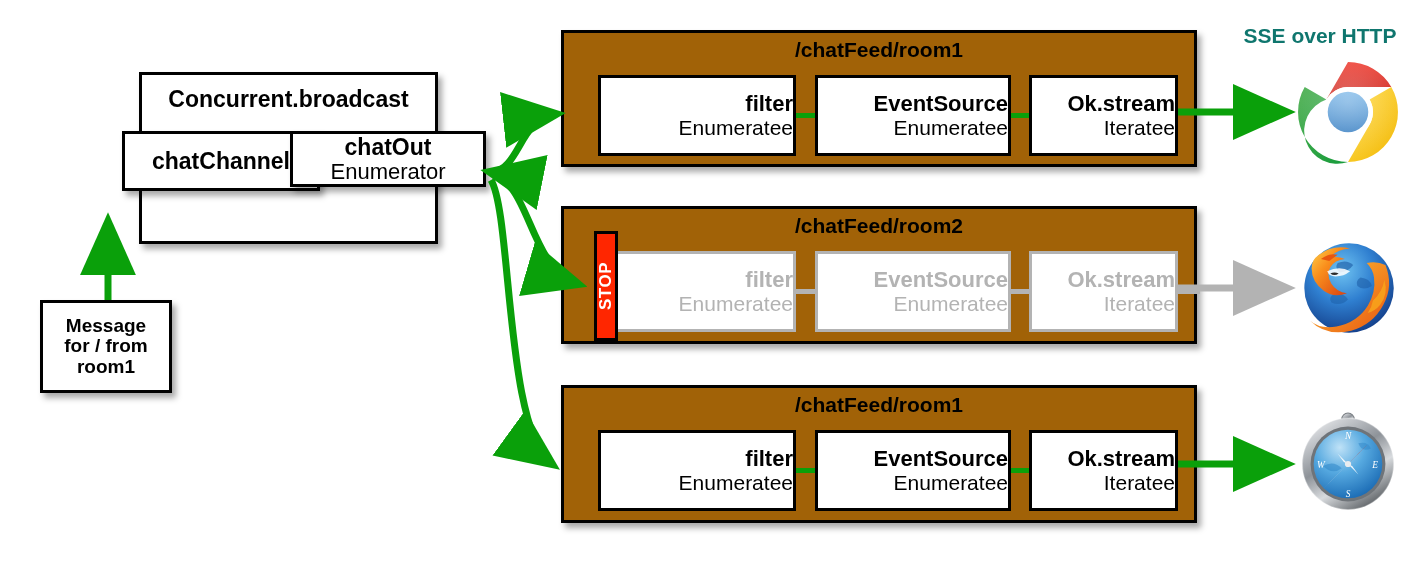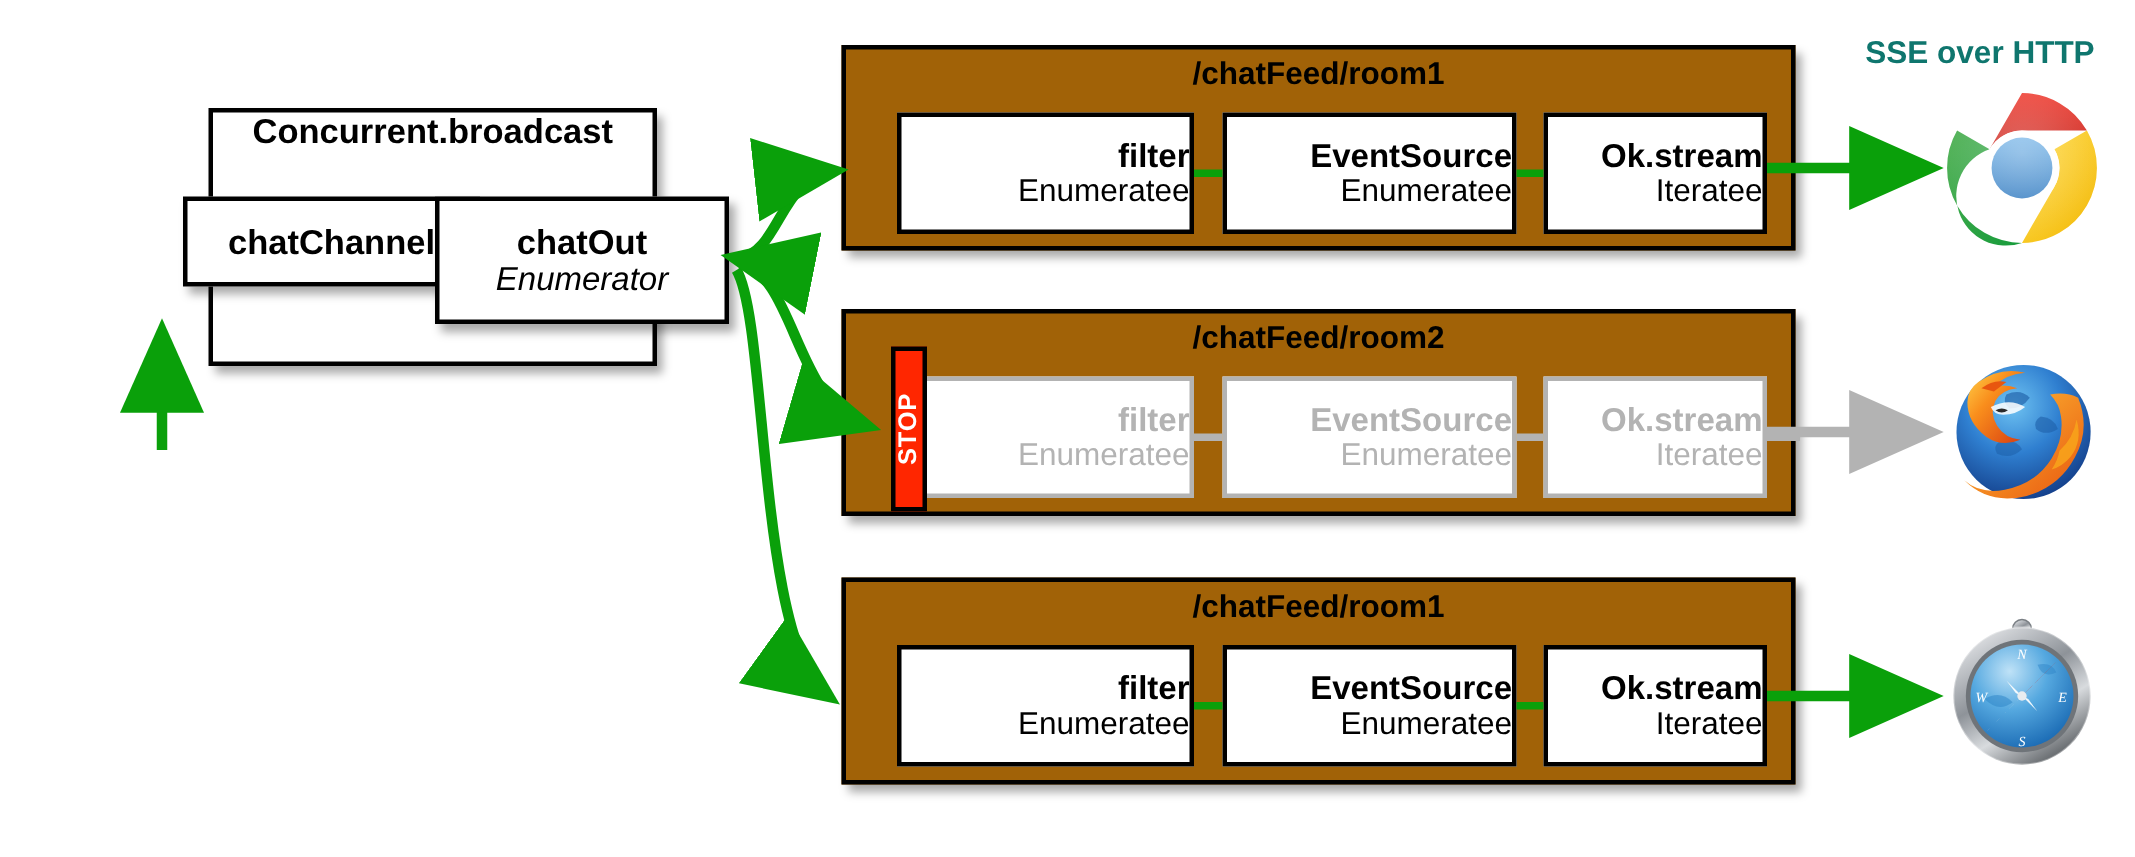--- a/index.html
+++ b/index.html
@@ -24,39 +24,40 @@
     border:3px solid #000000;
     box-shadow:4px 5px 6px rgba(0,0,0,0.34);
     display:flex;
     flex-direction:column;
     align-items:center;
     justify-content:center;
     text-align:center;
     color:#000000;
   }
   .box .t1{font-weight:bold;line-height:1.08;}
-  .box .t2{font-weight:normal;line-height:1.08;font-style:italic;}
+  .box .t2{font-weight:normal;line-height:1.08;}
 
   
   #broadcast-box{
     left:139px; top:72px; width:299px; height:172px;
     justify-content:flex-start;
+    padding-top:12px;
     z-index:2;
   }
   #broadcast-box .t1{font-size:23px;}
 
   #chatchannel-box{
     left:79px; top:131px; width:198px; height:60px;
     z-index:3;
     margin-left:43px;
   }
   #chatchannel-box .t1{font-size:23px;}
 
   #chatout-box{
-    left:290px; top:131px; width:196px; height:85px;
+    left:290px; top:131px; width:196px; height:56px;
     z-index:3;
   }
   #chatout-box .t1{font-size:23px;}
   #chatout-box .t2{font-size:22px;}
 
   #message-box{
     left:40px; top:300px; width:132px; height:93px;
     z-index:3;
     line-height:1.22;
   }
@@ -212,20 +213,25 @@
 
   <div class="box" id="chatchannel-box">
     <div class="t1">chatChannel</div>
   </div>
 
   <div class="box" id="chatout-box">
     <div class="t1">chatOut</div>
     <div class="t2">Enumerator</div>
   </div>
 
+  <div class="box" id="message-box">
+    <div class="t1">Message</div>
+    <div class="t1">for / from</div>
+    <div class="t1">room1</div>
+  </div>
 
   <div class="panel" id="panel-0" style="left:561px; top:30px; width:636px; height:137px;">
     <div class="panel-title">/chatFeed/room1</div>
     <div class="stage" style="left:34px; top:42px; width:198px; height:81px;">
       <div class="t1">filter</div>
       <div class="t2">Enumeratee</div>
     </div>
     <div class="link" style="left:232px; top:80px; width:19px;"></div>
     <div class="stage" style="left:251px; top:42px; width:196px; height:81px;">
       <div class="t1">EventSource</div>

